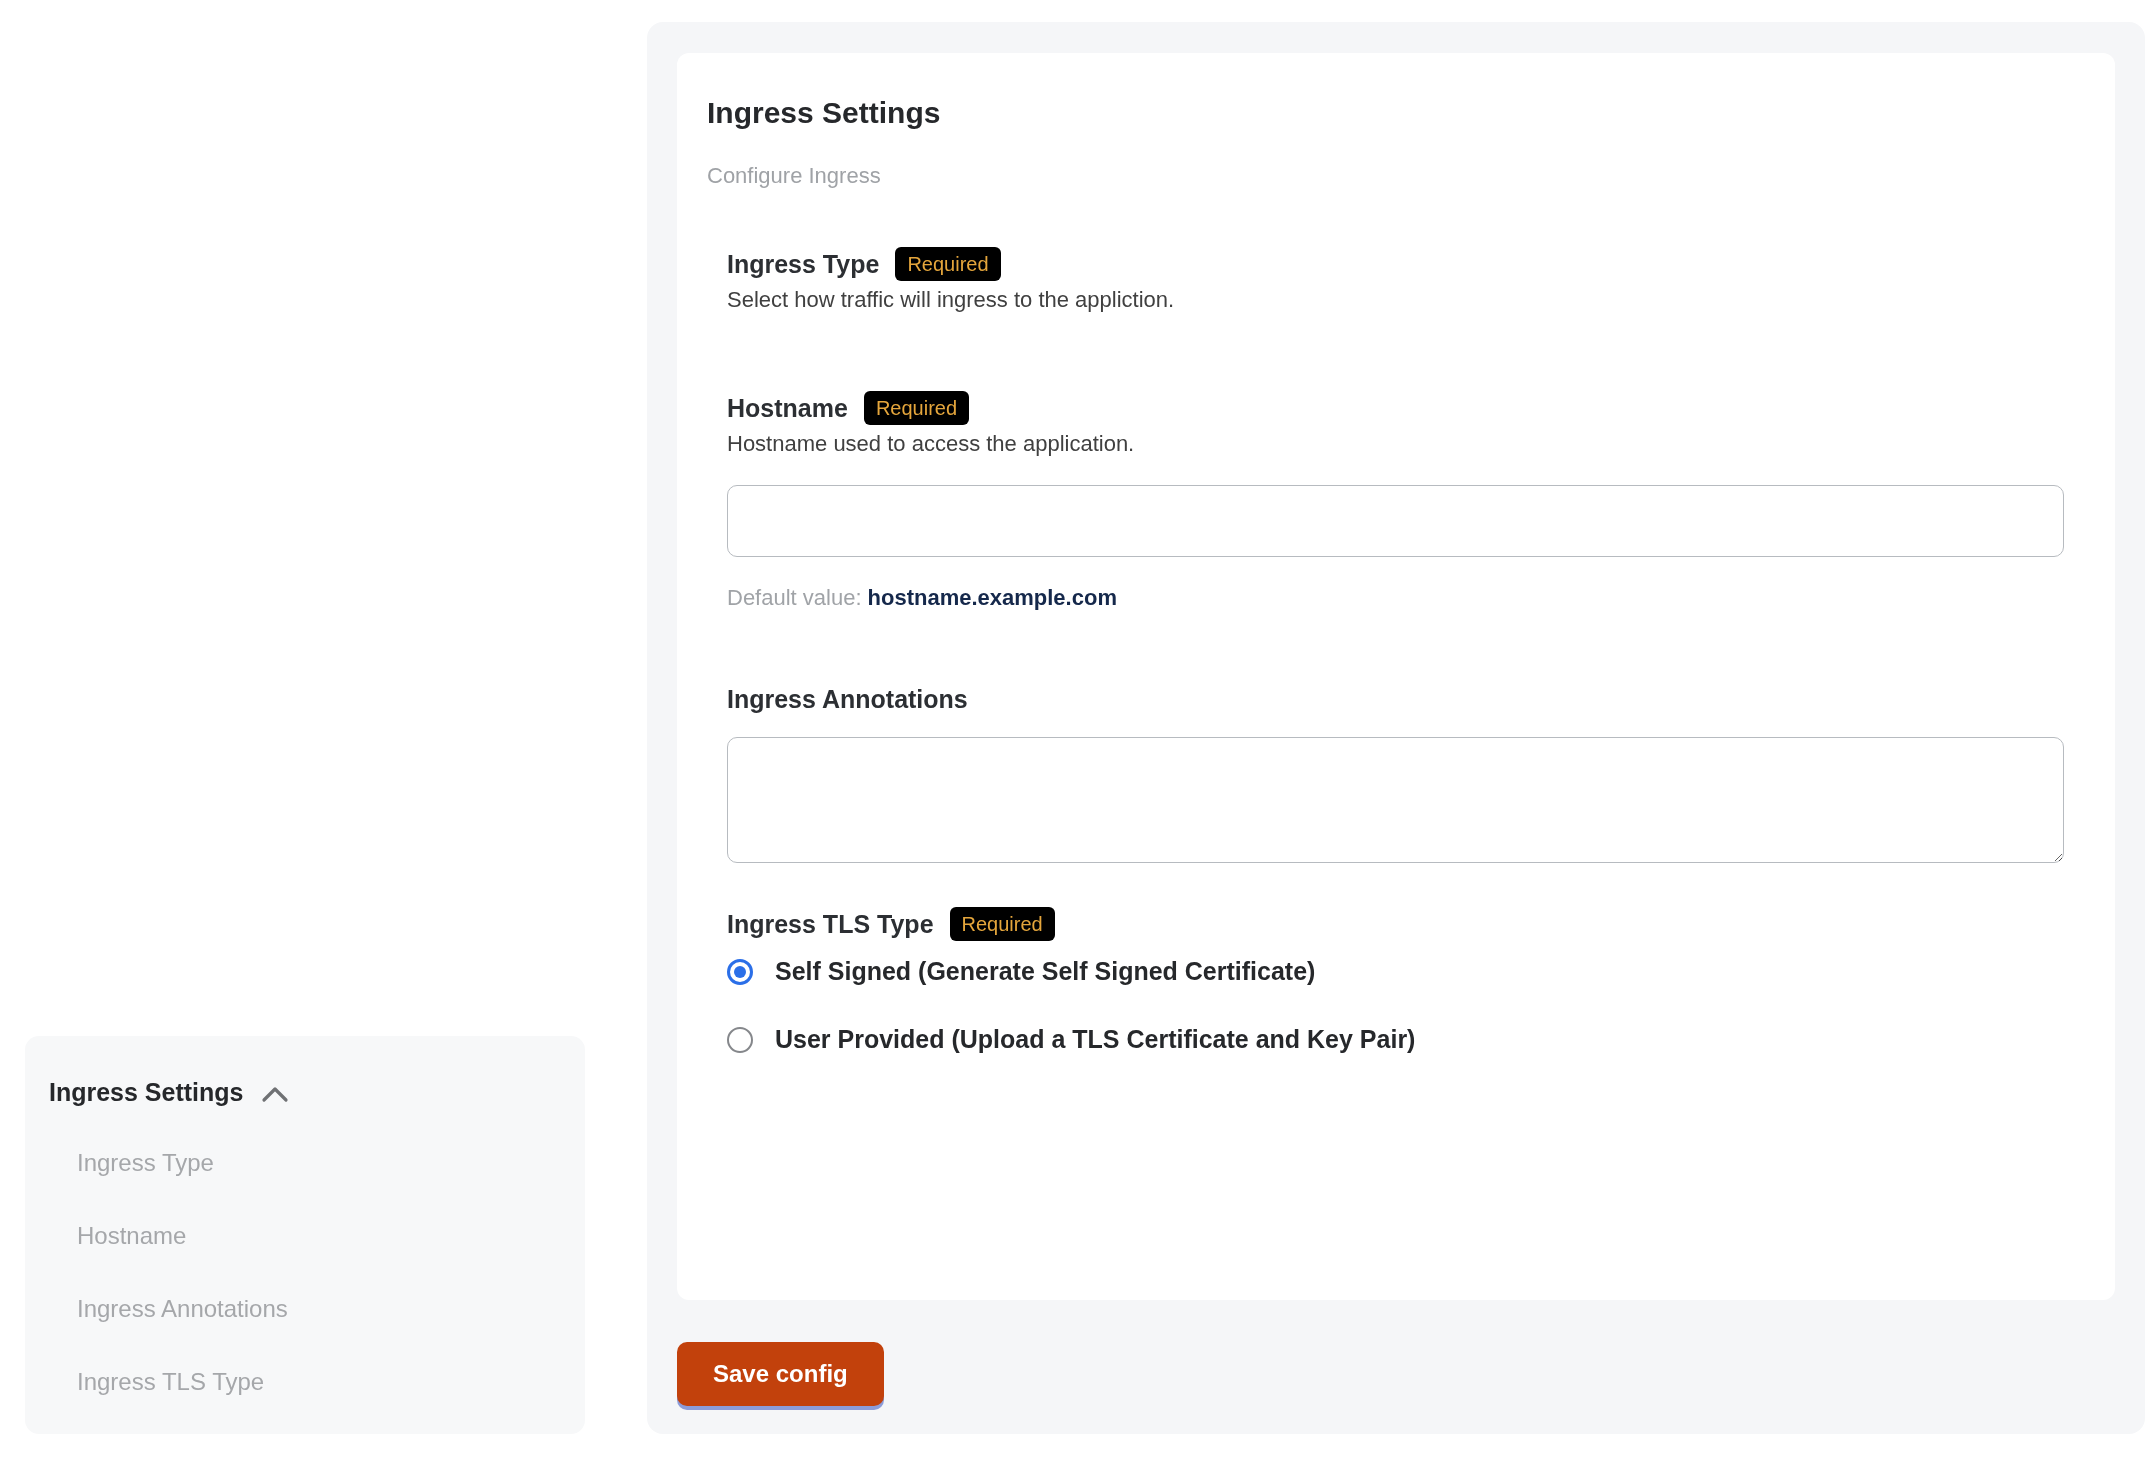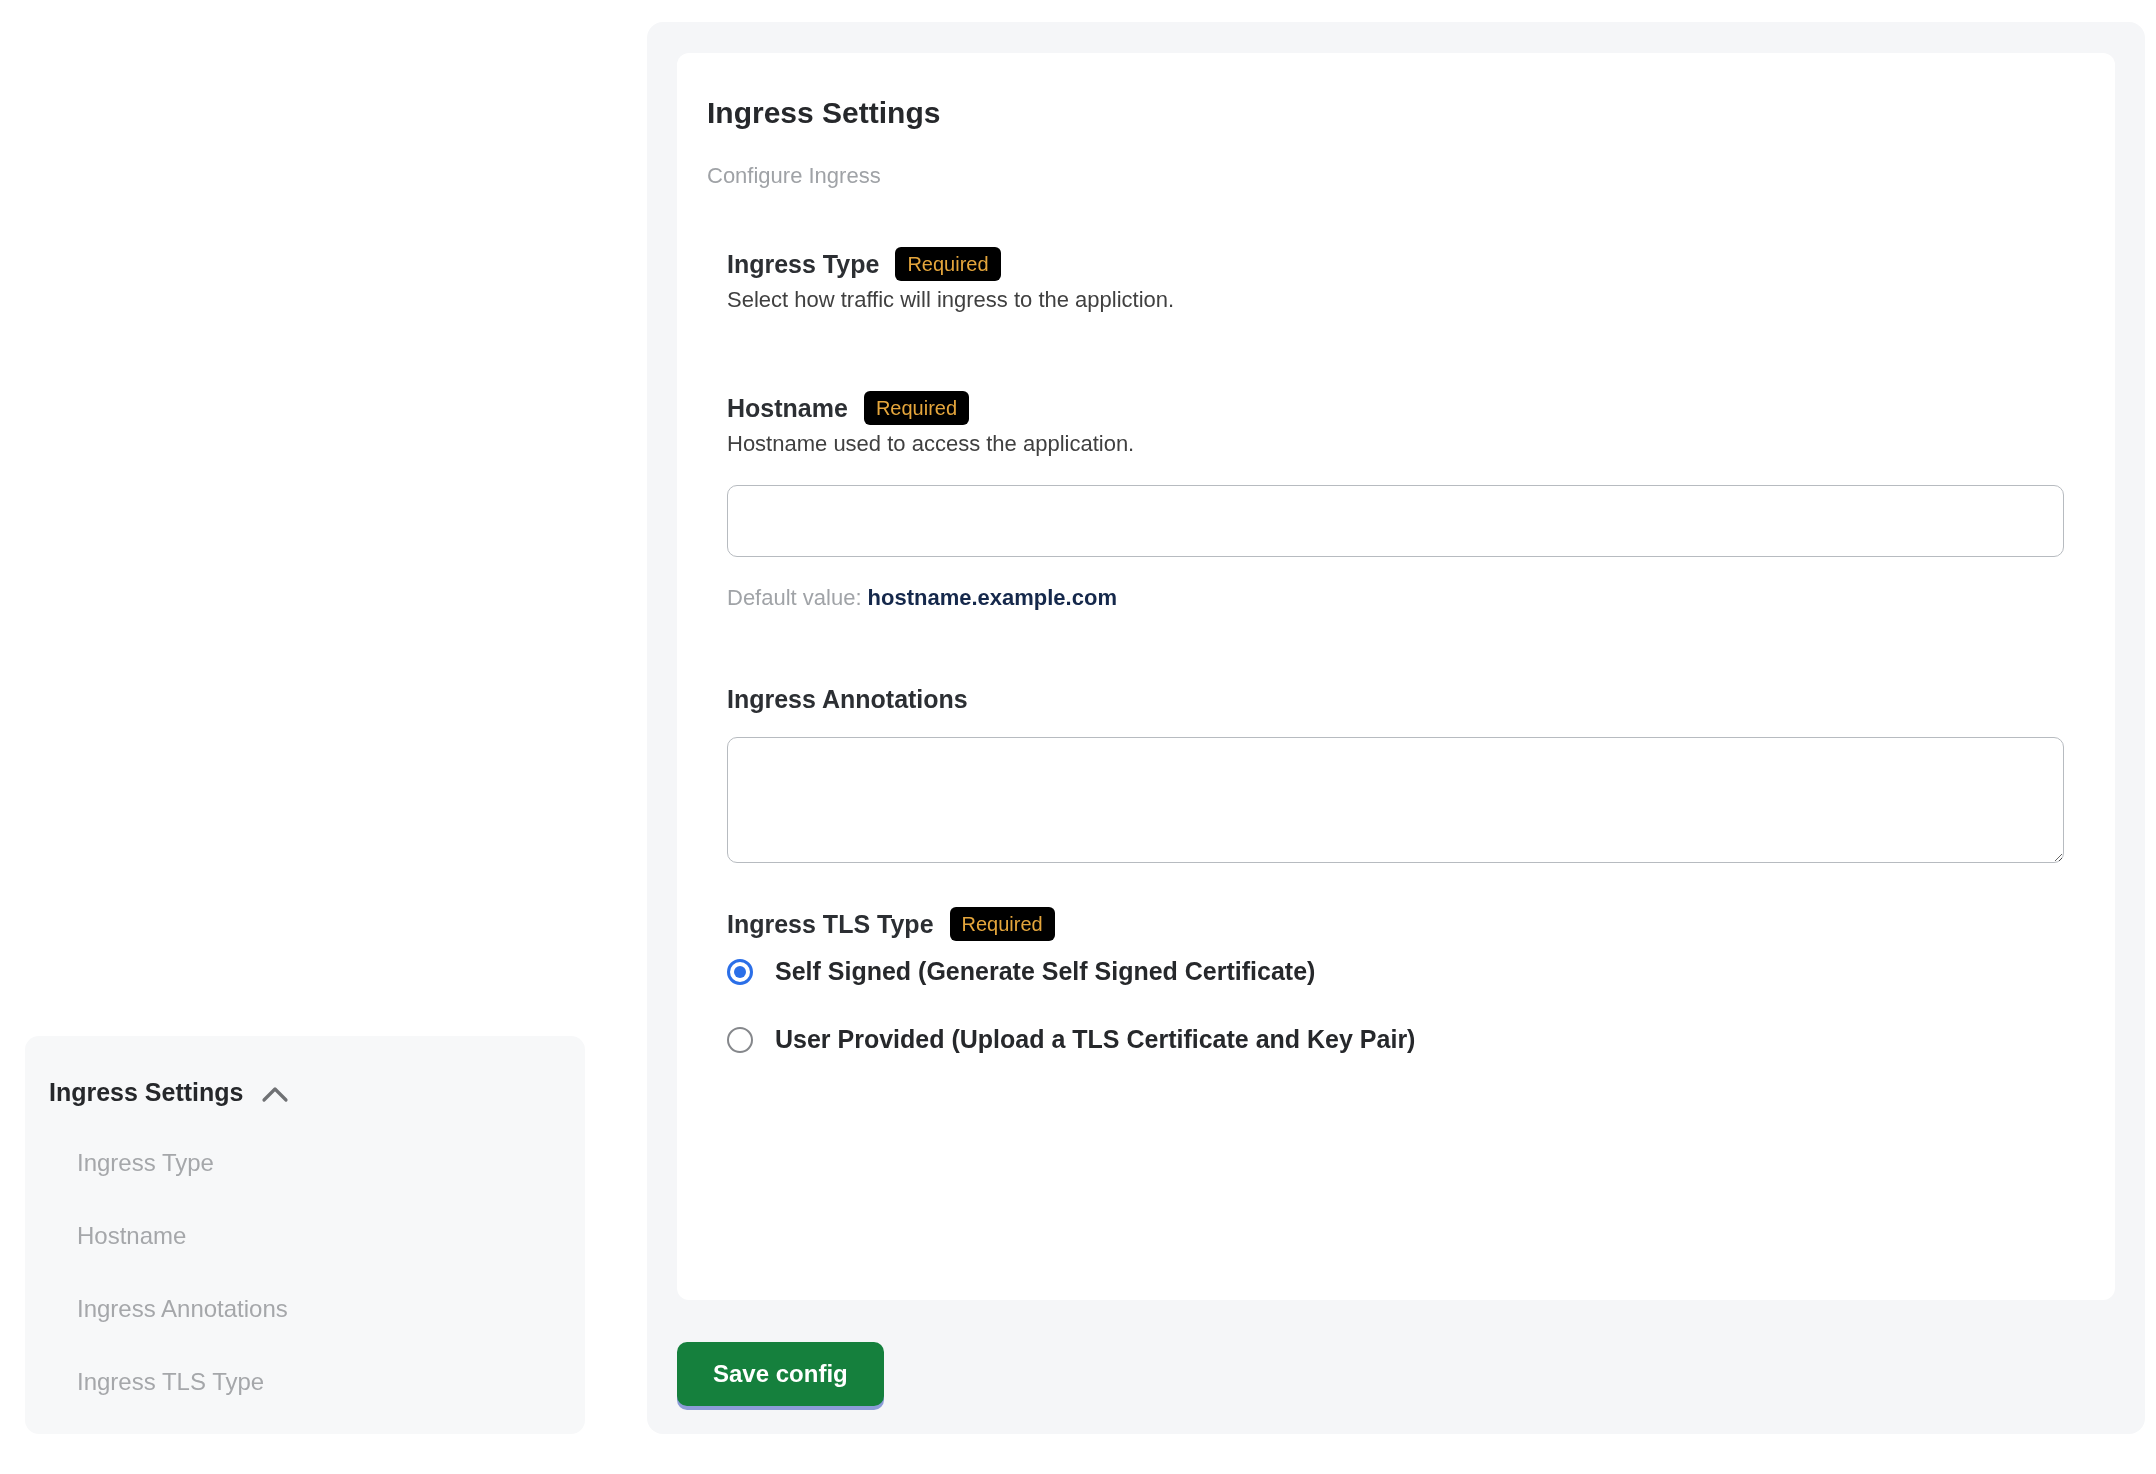--- a/index.html
+++ b/index.html
@@ -177,21 +177,21 @@
   .tls-options {
     display: flex;
     flex-direction: column;
     gap: 39px;
     margin-top: 16px;
   }
 
   .save-btn {
     margin-top: 42px;
     display: inline-block;
-    background: #15803d;
+    background: #c2410c;
     color: #ffffff;
     font-size: 24px;
     font-weight: 700;
     font-family: inherit;
     border: none;
     border-radius: 10px;
     height: 64px;
     line-height: 64px;
     padding: 0 36px;
     box-shadow: 0 4px 0 #8c9cd9;

